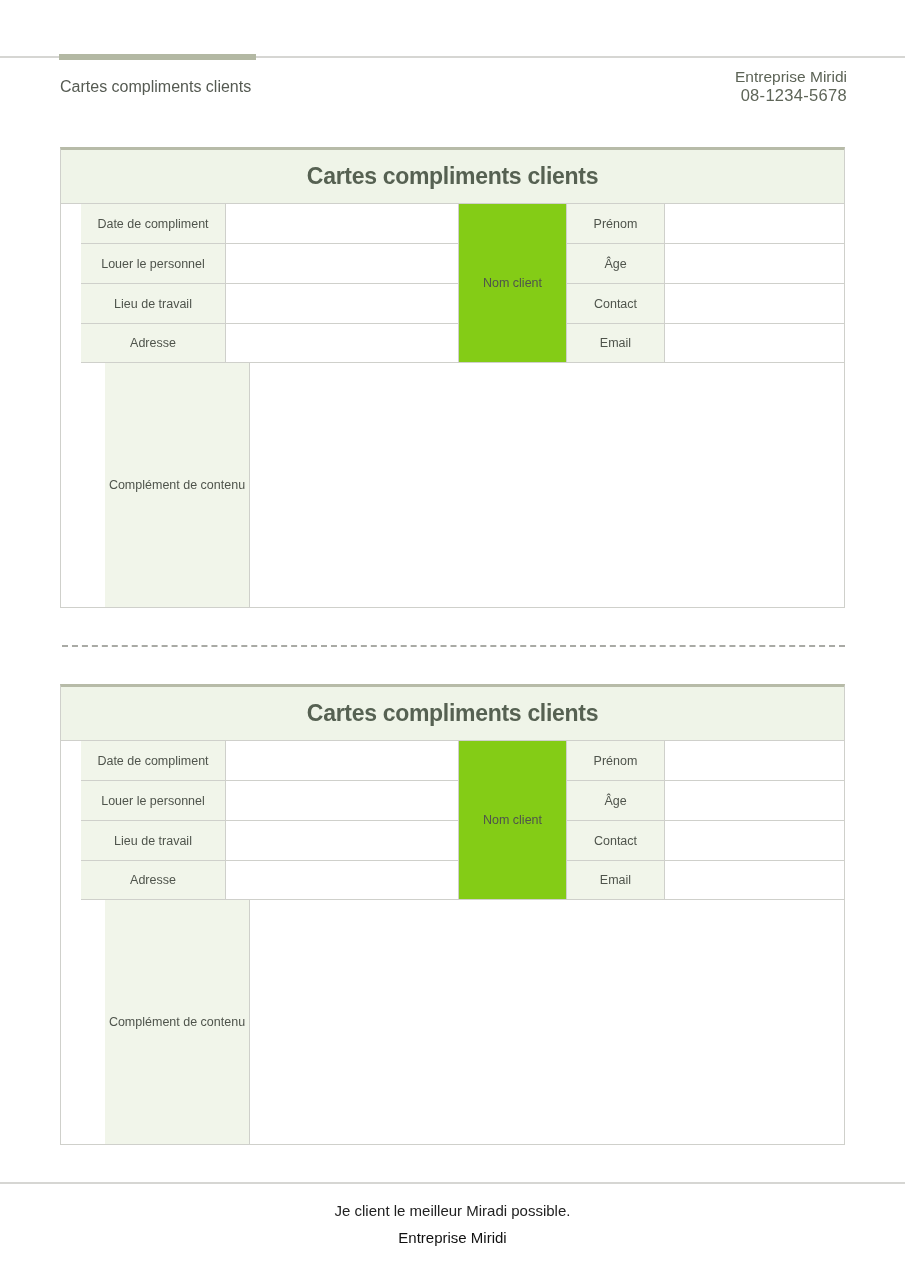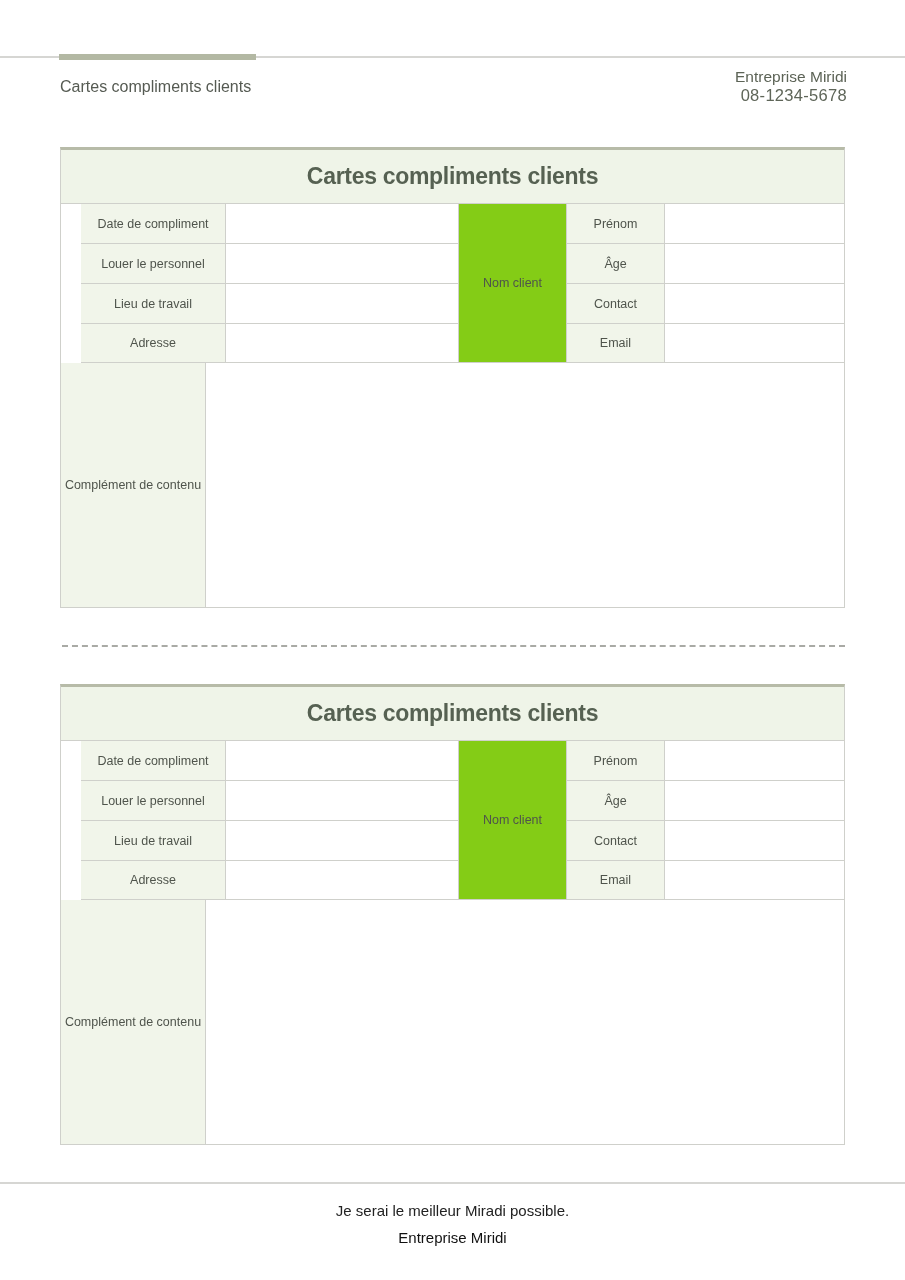--- a/index.html
+++ b/index.html
@@ -18,21 +18,21 @@
 
     .card-title { height: 54px; background: #eff4e8; border-bottom: 1px solid #cfd0cb; display: flex; align-items: center; justify-content: center; font-size: 23px; font-weight: bold; color: #566152; letter-spacing: -0.3px; }
 
     .grid { display: grid; grid-template-columns: 145px 233px 108px 98px 1fr; grid-template-rows: 40px 40px 40px 39px; padding-left: 20px; }
     .cell { border-right: 1px solid #cfd0cb; border-bottom: 1px solid #cfd0cb; display: flex; align-items: center; justify-content: center; font-size: 12.5px; color: #4f544c; }
     .lbl { background: #f1f5ea; }
     .val { background: #ffffff; }
     .last { border-right: none; }
     .nom { grid-column: 3; grid-row: 1 / span 4; background: #84cc16; }
 
-    .content-row { display: grid; grid-template-columns: 145px 1fr; height: 244px; }
+    .content-row { display: grid; grid-template-columns: 145px 1fr; height: 244px; margin-left: 44px; }
     .content-row .cell { border-bottom: none; }
 
     .cut-line { position: absolute; left: 62px; top: 645px; width: 783px; height: 0; border-top: 2px dashed #a9aaa5; }
 
     .bottom-rule { position: absolute; left: 0; top: 1182px; width: 905px; height: 2px; background: #d6d6d3; }
     .footer-motto { position: absolute; left: 0; width: 905px; top: 1202px; text-align: center; font-size: 15px; color: #222; }
     .footer-company { position: absolute; left: 0; width: 905px; top: 1229px; text-align: center; font-size: 15px; color: #111; }
   </style>
 </head>
 <body>
@@ -96,15 +96,15 @@
       <div class="cell lbl" style="grid-column:4;grid-row:4">Email</div>
       <div class="cell val last" style="grid-column:5;grid-row:4"></div>
     </div>
     <div class="content-row">
       <div class="cell lbl">Complément de contenu</div>
       <div class="cell val last"></div>
     </div>
   </div>
 
   <div class="bottom-rule"></div>
-  <div class="footer-motto">Je serai le meilleur Miradi possible.</div>
+  <div class="footer-motto">Je client le meilleur Miradi possible.</div>
   <div class="footer-company">Entreprise Miridi</div>
 </div>
 
 </body></html>

